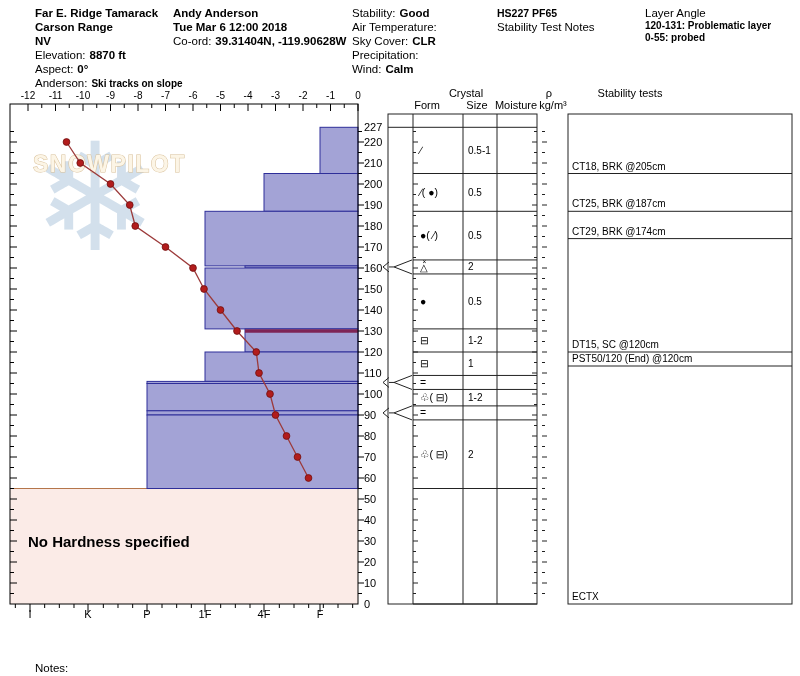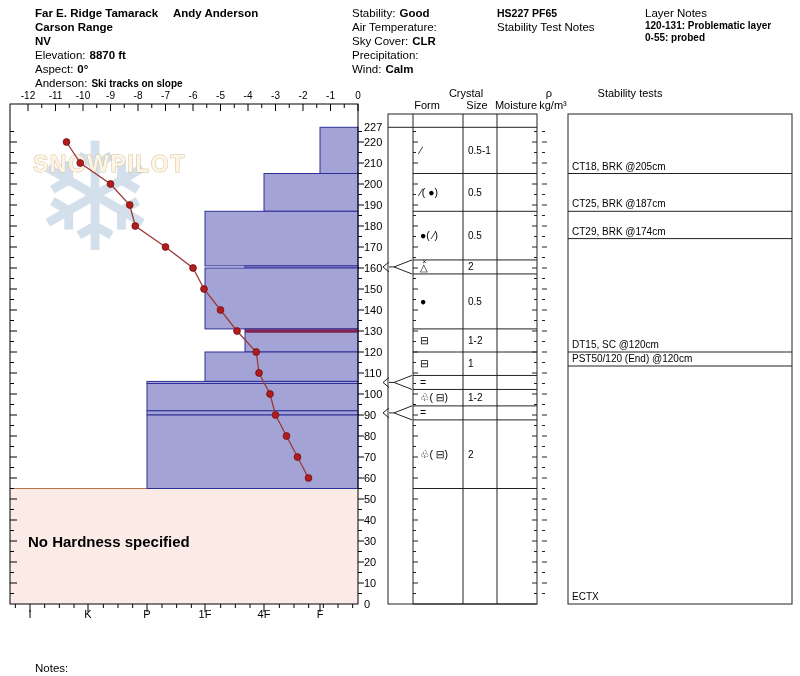--- a/index.html
+++ b/index.html
@@ -23,37 +23,39 @@
   <div class="hrow b">Far E. Ridge Tamarack</div>
   <div class="hrow b">Carson Range</div>
   <div class="hrow b">NV</div>
   <div class="hrow"><span class="lbl">Elevation:</span><span class="val">8870 ft</span></div>
   <div class="hrow"><span class="lbl">Aspect:</span><span class="val">0°</span></div>
   <div class="hrow"><span class="lbl">Anderson:</span><span class="val" style="font-size:10px">Ski tracks on slope</span></div>
 </div>
 
 <div class="hcol" style="left:173px">
   <div class="hrow b">Andy Anderson</div>
+  <div class="hrow b">Tue Mar 6 12:00 2018</div>
+  <div class="hrow"><span class="lbl">Co-ord:</span><span class="val">39.31404N, -119.90628W</span></div>
 </div>
 
 <div class="hcol" style="left:352px">
   <div class="hrow"><span class="lbl">Stability:</span><span class="val">Good</span></div>
   <div class="hrow"><span class="lbl">Air Temperature:</span></div>
   <div class="hrow"><span class="lbl">Sky Cover:</span><span class="val">CLR</span></div>
   <div class="hrow"><span class="lbl">Precipitation:</span></div>
   <div class="hrow"><span class="lbl">Wind:</span><span class="val">Calm</span></div>
 </div>
 
 <div class="hcol" style="left:497px">
   <div class="hrow small-b" style="font-size:10.5px">HS227 PF65</div>
   <div class="hrow">Stability Test Notes</div>
 </div>
 
 <div class="hcol" style="left:645px">
-  <div class="hrow">Layer Notes</div>
+  <div class="hrow">Layer Angle</div>
   <div class="notes-line">120-131: Problematic layer</div>
   <div class="notes-line">0-55: probed</div>
 </div>
 
 <svg id="chart" width="800" height="676" viewBox="0 0 800 676">
     <text x="95" y="250" font-size="150" text-anchor="middle" fill="#d3e0ec" font-weight="normal">❄</text>
     <text x="33" y="172" font-size="23" text-anchor="start" fill="#fcf5e6" font-weight="bold" letter-spacing="1.5" stroke="#d8bf98" stroke-width="1" paint-order="stroke">SNOWPILOT</text>
     <rect x="10" y="488.5" width="348" height="115.5" fill="#fbebe7"></rect>
     <line x1="10" y1="488.5" x2="358" y2="488.5" stroke="#b5764a" stroke-width="1.2"></line>
     <text x="28" y="547" font-size="15" text-anchor="start" fill="#000" font-weight="bold">No Hardness specified</text>

